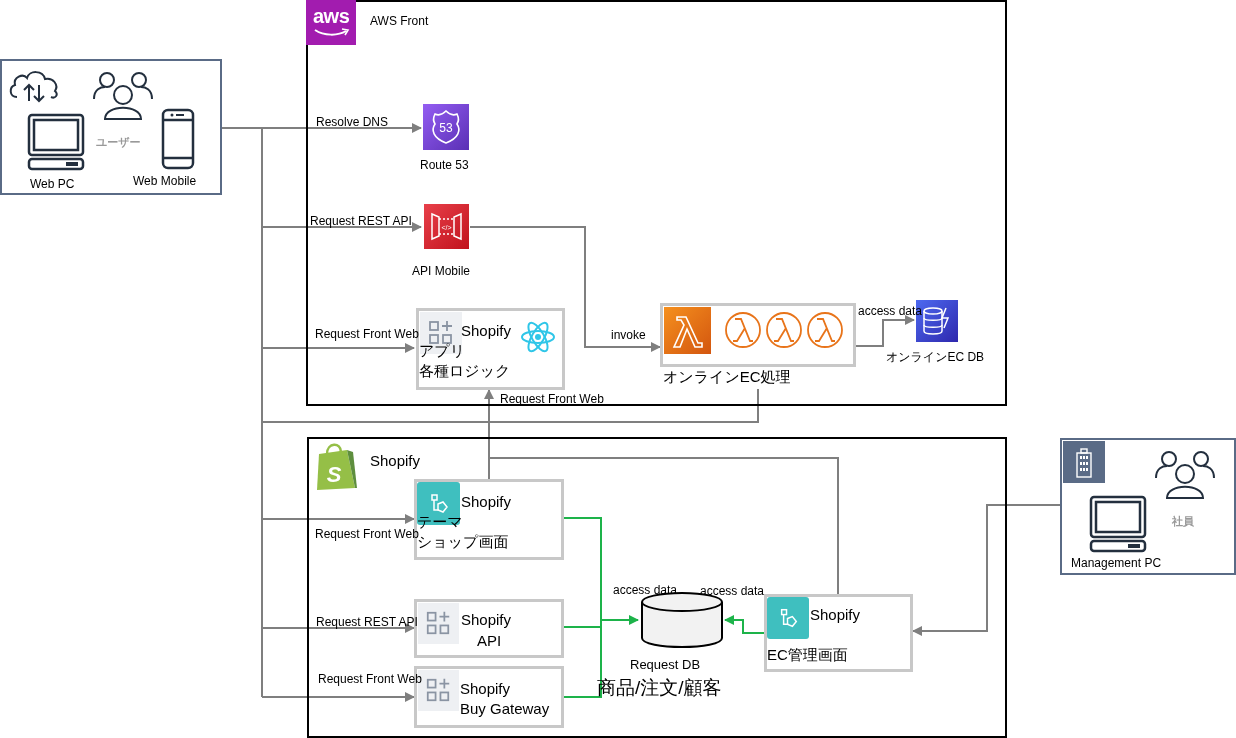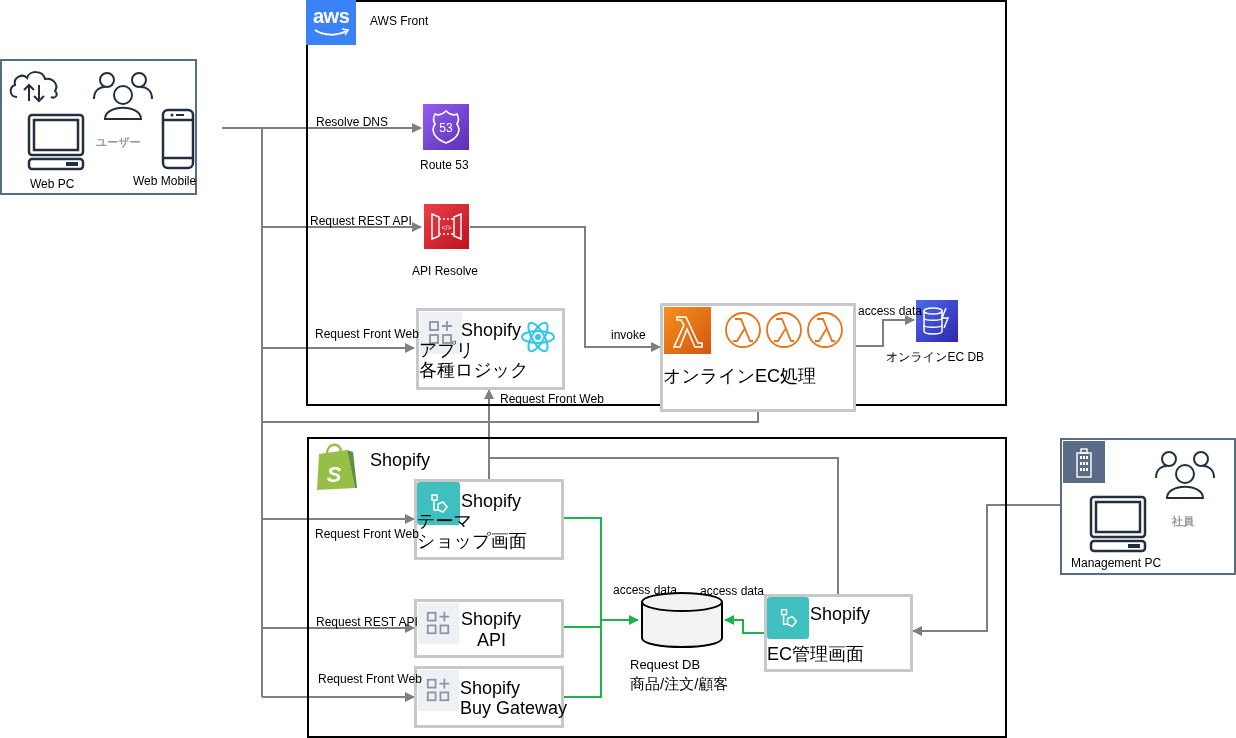--- a/index.html
+++ b/index.html
@@ -4,21 +4,21 @@
 <style>
   html, body { margin: 0; padding: 0; background: #ffffff; }
   body { width: 1236px; height: 738px; position: relative; overflow: hidden; font-family: "Liberation Sans", "DejaVu Sans", sans-serif; color: #000; }
   .abs { position: absolute; }
   svg.wires { position: absolute; left: 0; top: 0; }
   .group-box { position: absolute; border: 2px solid #000; box-sizing: border-box; }
   .node-box { position: absolute; background: #fff; border: 3px solid #c8c8c8; box-sizing: border-box; }
   .client-box { position: absolute; border: 2px solid #5a6b86; box-sizing: border-box; background: #fff; }
   .lbl-sm { position: absolute; font-size: 12px; white-space: nowrap; }
   .lbl-md { position: absolute; font-size: 12px; white-space: nowrap; }
-  .lbl-lg { position: absolute; font-size: 18px; white-space: nowrap; line-height: 19px; }
+  .lbl-lg { position: absolute; font-size: 15px; white-space: nowrap; line-height: 19px; }
   .center { text-align: left; }
   .gray-jp { color: #999; font-size: 11px; font-weight: bold; position: absolute; }
 </style>
 </head>
 <body>
 
 <svg class="wires" width="1236" height="738">
   <defs>
     <marker id="ah" markerWidth="10" markerHeight="10" refX="9" refY="5" orient="auto" markerUnits="userSpaceOnUse">
       <path d="M0,0 L10,5 L0,10 z" fill="#7f7f7f"></path>
@@ -50,21 +50,21 @@
     <path d="M1060,505 L987,505 L987,631 L913,631" marker-end="url(#ah)"></path>
   </g>
   <g fill="none" stroke="#1db34a" stroke-width="2">
     <path d="M564,518 L601,518 L601,697 L564,697"></path>
     <path d="M564,627 L601,627"></path>
     <path d="M601,620 L638,620" marker-end="url(#ahg)"></path>
     <path d="M764,633 L743,633 L743,620 L725,620" marker-end="url(#ahg)"></path>
   </g>
 </svg>
 
-<div class="client-box" style="left:0;top:59;left:0px;top:59px;width:197px;height:136px;">
+<div class="client-box" style="left:0;top:59;left:0px;top:59px;width:222px;height:136px;">
   <svg class="abs" style="left:5px;top:6px" width="54" height="38" viewBox="0 0 54 38">
     <path d="M10,30 C2,30 2,20 8,18 C6,10 16,6 20,11 C22,3 36,3 38,12 C46,10 52,18 48,24 C52,28 48,32 44,30" fill="none" stroke="#232f3e" stroke-width="2"></path>
     <path d="M22,34 L22,18 M17,23 L22,18 L27,23" fill="none" stroke="#232f3e" stroke-width="2"></path>
     <path d="M32,18 L32,34 M27,29 L32,34 L37,29" fill="none" stroke="#232f3e" stroke-width="2"></path>
   </svg>
   <svg class="abs" style="left:89px;top:8px" width="64" height="62" viewBox="0 0 64 62">
     <g fill="none" stroke="#232f3e" stroke-width="2">
       <circle cx="16" cy="11" r="7"></circle>
         <path d="M3,30 C3,20 10,18 14,18"></path>
       <circle cx="48" cy="11" r="7"></circle>
@@ -89,21 +89,21 @@
       <line x1="2" y1="12" x2="32" y2="12"></line>
       <line x1="2" y1="50" x2="32" y2="50"></line>
     </g>
     <circle cx="11" cy="7" r="1.5" fill="#232f3e"></circle>
     <rect x="15" y="6" width="8" height="2" fill="#232f3e"></rect>
   </svg>
   <span class="lbl-md" style="left:131px;top:113px">Web Mobile</span>
 </div>
 
 <div class="group-box" style="left:306px;top:0px;width:701px;height:406px;"></div>
-<div class="abs" style="left:306px;top:0px;width:50px;height:45px;background:#3b82f6;">
+<div class="abs" style="left:306px;top:0px;width:50px;height:45px;background:#a21caf;">
   <span class="abs" style="left:7px;top:5px;color:#fff;font-size:20px;font-weight:bold;letter-spacing:-0.5px;">aws</span>
   <svg class="abs" style="left:8px;top:28px" width="36" height="10" viewBox="0 0 36 10">
     <path d="M1,2 C10,8 24,8 32,3" fill="none" stroke="#fff" stroke-width="2"></path>
     <path d="M28,1 L34,2 L31,7" fill="none" stroke="#fff" stroke-width="1.6"></path>
   </svg>
 </div>
 <span class="lbl-md" style="left:370px;top:14px">AWS Front</span>
 
 <div class="abs" style="left:423px;top:104px;width:46px;height:46px;background:linear-gradient(135deg,#945df2,#5a30b5);">
   <svg width="46" height="46" viewBox="0 0 46 46">
@@ -117,21 +117,21 @@
   <svg width="45" height="45" viewBox="0 0 45 45">
     <g fill="none" stroke="#fff" stroke-width="1.5">
       <path d="M8,10 L15,13 L15,32 L8,35 Z"></path>
       <path d="M37,10 L30,13 L30,32 L37,35 Z"></path>
       <line x1="15" y1="15" x2="30" y2="15" stroke-dasharray="2,2"></line>
       <line x1="15" y1="30" x2="30" y2="30" stroke-dasharray="2,2"></line>
     </g>
     <text x="22.5" y="26" text-anchor="middle" fill="#fff" font-size="7" font-family="Liberation Sans, sans-serif">&lt;/&gt;</text>
   </svg>
 </div>
-<span class="lbl-md" style="left:412px;top:264px">API Resolve</span>
+<span class="lbl-md" style="left:412px;top:264px">API Mobile</span>
 
 <div class="node-box" style="left:416px;top:308px;width:149px;height:82px;">
   <div class="abs" style="left:1px;top:1px;width:42px;height:42px;background:#eef0f3;">
     <svg width="42" height="42" viewBox="0 0 42 42">
       <g fill="none" stroke="#8a94a3" stroke-width="1.8">
         <rect x="10" y="10" width="8" height="8"></rect>
           <rect x="10" y="23" width="8" height="8"></rect>
           <rect x="23" y="23" width="8" height="8"></rect>
         <path d="M27,9 L27,19 M22,14 L32,14"></path>
       </g>
@@ -143,21 +143,21 @@
       <ellipse cx="19" cy="18" rx="16" ry="6"></ellipse>
       <ellipse cx="19" cy="18" rx="16" ry="6" transform="rotate(60 19 18)"></ellipse>
       <ellipse cx="19" cy="18" rx="16" ry="6" transform="rotate(-60 19 18)"></ellipse>
     </g>
     <circle cx="19" cy="18" r="3" fill="#2fc6e8"></circle>
   </svg>
   <span class="lbl-lg center" style="left:0;width:143px;top:30px">アプリ</span>
   <span class="lbl-lg center" style="left:0;width:169px;top:50px">各種ロジック</span>
 </div>
 
-<div class="node-box" style="left:660px;top:303px;width:196px;height:109px;">
+<div class="node-box" style="left:660px;top:303px;width:196px;height:64px;">
   <div class="abs" style="left:1px;top:1px;width:47px;height:47px;background:linear-gradient(135deg,#f5901e,#d3560f);">
     <svg width="47" height="47" viewBox="0 0 47 47">
       <path d="M13,10 L22,10 L34,36 L38,36 L38,40 L31,40 L23,22 L16,40 L10,40 L20,18 L17,13 L13,13 Z" fill="none" stroke="#fff" stroke-width="1.6"></path>
     </svg>
   </div>
   <svg class="abs" style="left:60px;top:4px" width="125" height="42" viewBox="0 0 125 42">
     <g fill="none" stroke="#e8741a" stroke-width="1.8">
       <circle cx="20" cy="20" r="17"></circle>
       <path d="M12,9 L18,9 L27,31 L30,31 M22,18 L14,31 L10,31"></path>
       <circle cx="61" cy="20" r="17"></circle>
@@ -233,21 +233,21 @@
   </div>
   <span class="lbl-lg" style="left:43px;top:10px">Shopify</span>
   <span class="lbl-lg" style="left:43px;top:30px">Buy Gateway</span>
 </div>
 
 <svg class="abs" style="left:640px;top:592px" width="84" height="58" viewBox="0 0 84 58">
   <path d="M2,10 L2,46 C2,58 82,58 82,46 L82,10" fill="#f2f2f2" stroke="#000" stroke-width="2"></path>
   <ellipse cx="42" cy="10" rx="40" ry="9" fill="#f2f2f2" stroke="#000" stroke-width="2"></ellipse>
 </svg>
 <span class="lbl-md center" style="left:630px;width:110px;top:657px;font-size:13px">Request DB</span>
-<span class="lbl-md center" style="left:630px;width:110px;top:675px;font-size:15px">商品/注文/顧客</span>
+<span class="lbl-md center" style="left:597px;width:110px;top:675px;font-size:19px">商品/注文/顧客</span>
 
 <div class="node-box" style="left:764px;top:594px;width:149px;height:78px;">
   <div class="abs" style="left:0px;top:0px;width:42px;height:42px;background:#3fbfbf;border-radius:3px;">
     <svg width="42" height="42" viewBox="0 0 43 43">
       <g fill="none" stroke="#fff" stroke-width="1.5">
         <rect x="15" y="13" width="5" height="5"></rect>
         <path d="M17,18 L17,28 L22,28"></path>
         <path d="M21,22 L26,20 L30,25 L26,30 L21,28 Z"></path>
       </g>
     </svg>

